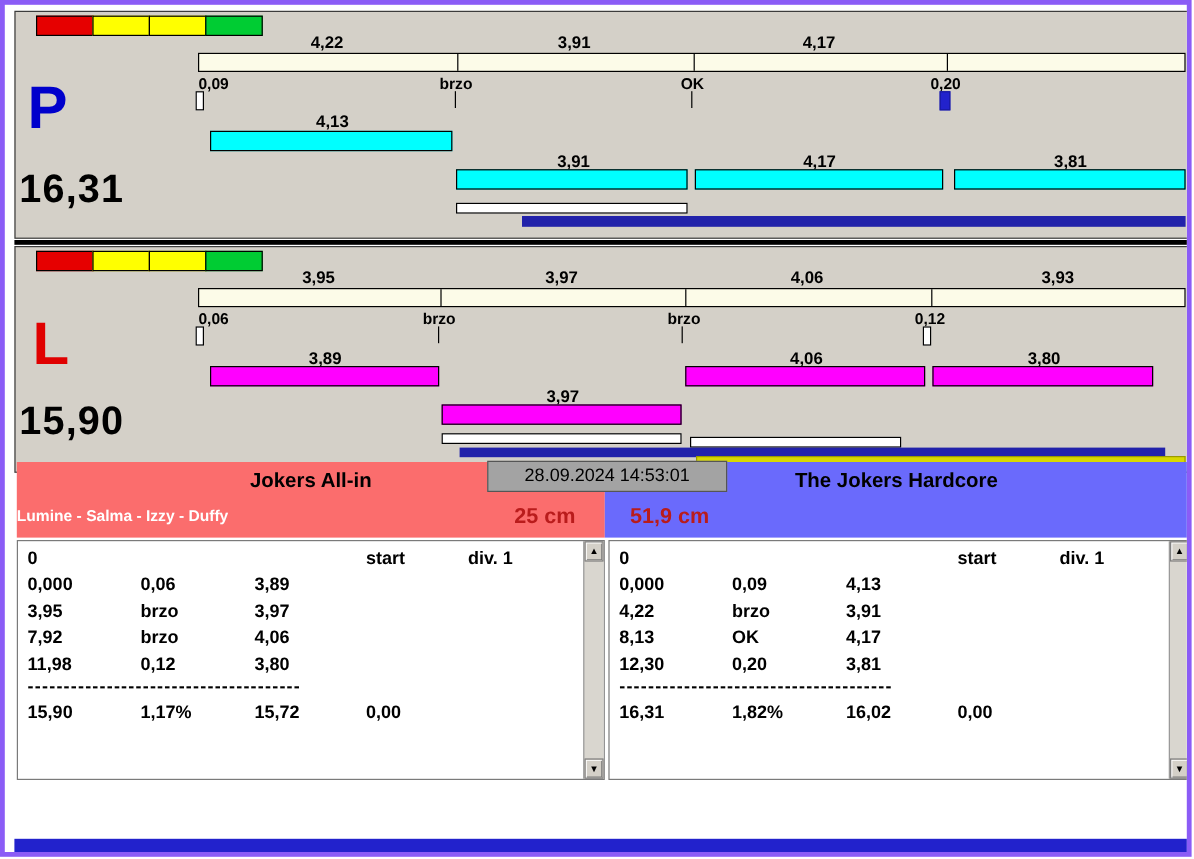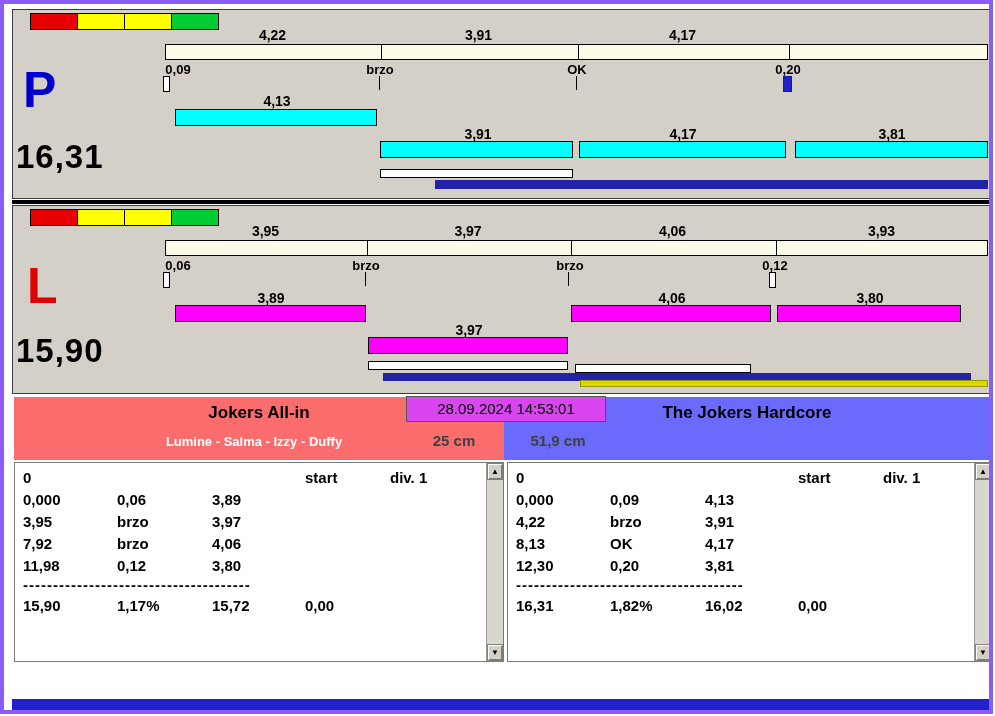--- a/index.html
+++ b/index.html
@@ -39,28 +39,28 @@
   .bar-cyan    { background:#00ffff; }
   .bar-magenta { background:#ff00ff; }
 
   .lane-total { position:absolute; left:3px; font-size:33px; line-height:36px; letter-spacing:1px; }
 
   .hollow-bar { position:absolute; background:#fff; border:1px solid #000; }
   .navy-bar   { position:absolute; background:#2222aa; }
   .yellow-bar { position:absolute; background:#d8d800; border:1px solid #9a9a00; }
 
   
-  .bottom { position:absolute; left:8px; top:392px; width:980px; height:302px;text-decoration:underline; }
+  .bottom { position:absolute; left:8px; top:380px; width:980px; height:302px;text-decoration:underline; }
   .team-header { position:absolute; top:1px; height:63px; }
   .hdr-left  { left:2px;   width:490px; background:#fb6d6d; }
   .hdr-right { left:492px; width:488px; background:#6a6afc; }
   .team-title { position:absolute; top:7px; font-size:17px; text-align:center; color:#000; }
-  .team-sub   { position:absolute; top:38px; font-size:13px; text-align:center; color:#fff; }
-  .team-height{ position:absolute; top:36px; font-size:15px; text-align:center; color:#404040; }
-  .timestamp  { position:absolute; left:394px; top:0; width:200px; height:26px; background:#d946ef;
+  .team-sub   { position:absolute; top:38px; font-size:13px; text-align:left; color:#fff; }
+  .team-height{ position:absolute; top:36px; font-size:18px; text-align:center; color:#b91c1c; }
+  .timestamp  { position:absolute; left:394px; top:0; width:200px; height:26px; background:#a3a3a3;
                 border:1px solid #555; font-size:15px; font-weight:normal; text-align:center; line-height:24px; }
 
   .rtable { position:absolute; top:66px; height:200px; background:#fff;
             border:1px solid #7a7a7a; font-size:15px; }
   .tbl-left  { left:2px;   width:490px; }
   .tbl-right { left:495px; width:485px; }
   .tgrid { padding:4px 26px 0 8px; }
   .trow { display:grid; grid-template-columns:94px 95px 93px 85px 1fr; height:22px; line-height:22px; }
   .tsep { height:18px; line-height:16px; width:285px; overflow:hidden; white-space:nowrap; letter-spacing:1px; }
 

